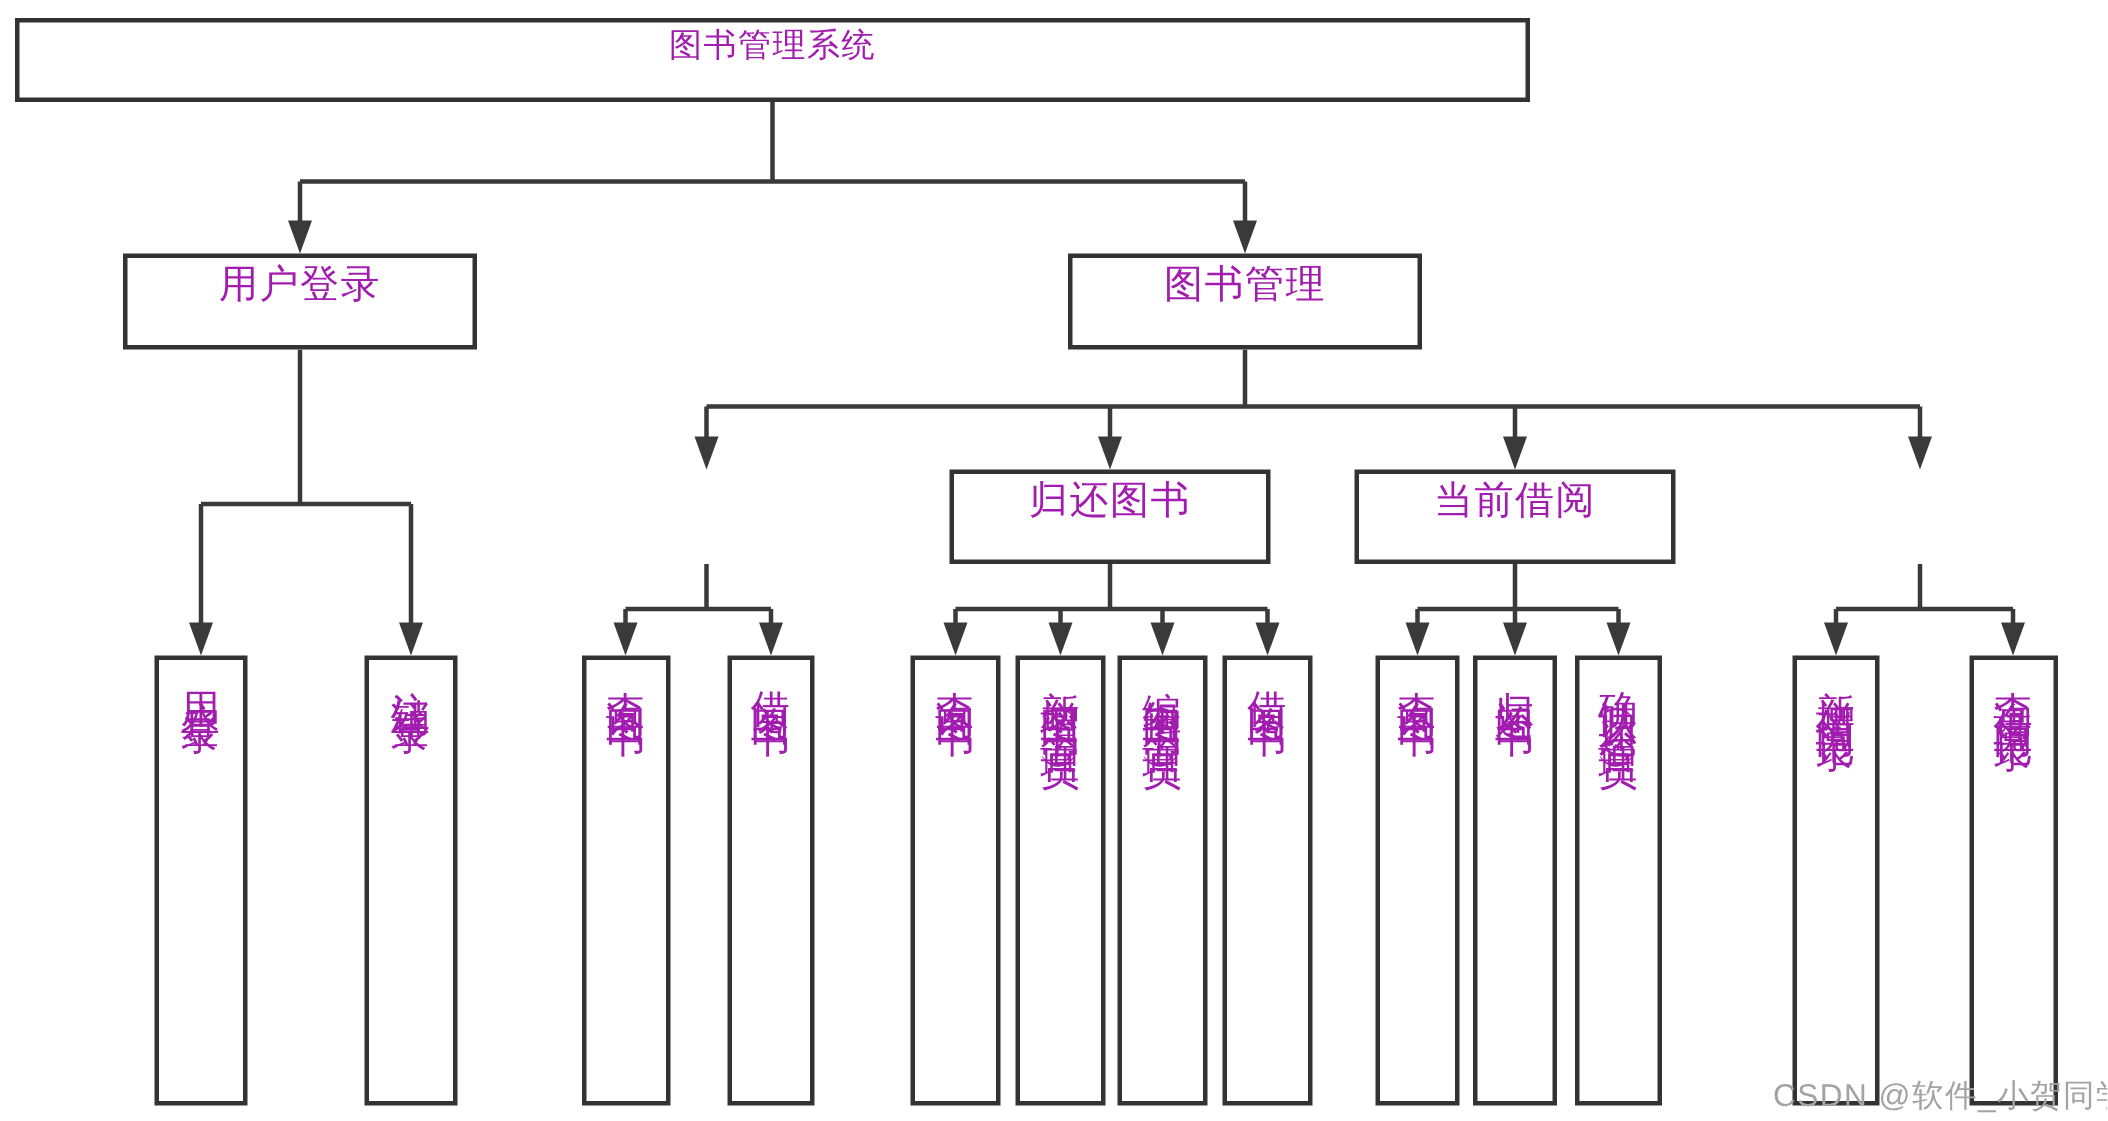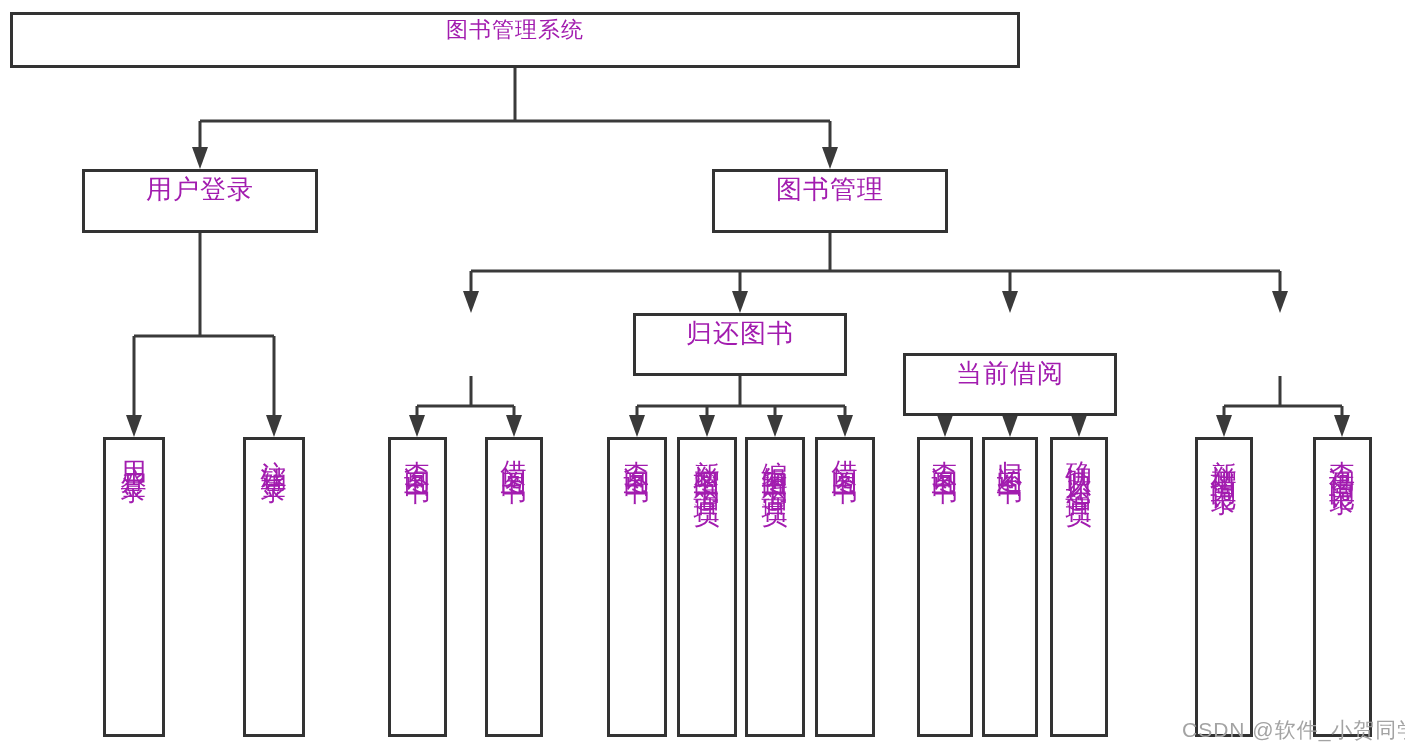--- a/index.html
+++ b/index.html
@@ -89,21 +89,21 @@
   <div class="node hbox" style="left:82px;top:169px;width:236px;height:64px;">
     <span>用户登录</span>
   </div>
   <div class="node hbox" style="left:712px;top:169px;width:236px;height:64px;">
     <span>图书管理</span>
   </div>
 
   <div class="node hbox" style="left:633px;top:313px;width:214px;height:63px;">
     <span>归还图书</span>
   </div>
-  <div class="node hbox" style="left:903px;top:313px;width:214px;height:63px;margin-top:40px;">
+  <div class="node hbox" style="left:903px;top:313px;width:214px;height:63px;">
     <span>当前借阅</span>
   </div>
 
   <div class="node vbox" style="left:103px;top:437px;width:62px;height:300px;">
     <span class="vtext">用户登录</span>
   </div>
   <div class="node vbox" style="left:243px;top:437px;width:62px;height:300px;">
     <span class="vtext">注销登录</span>
   </div>
 

